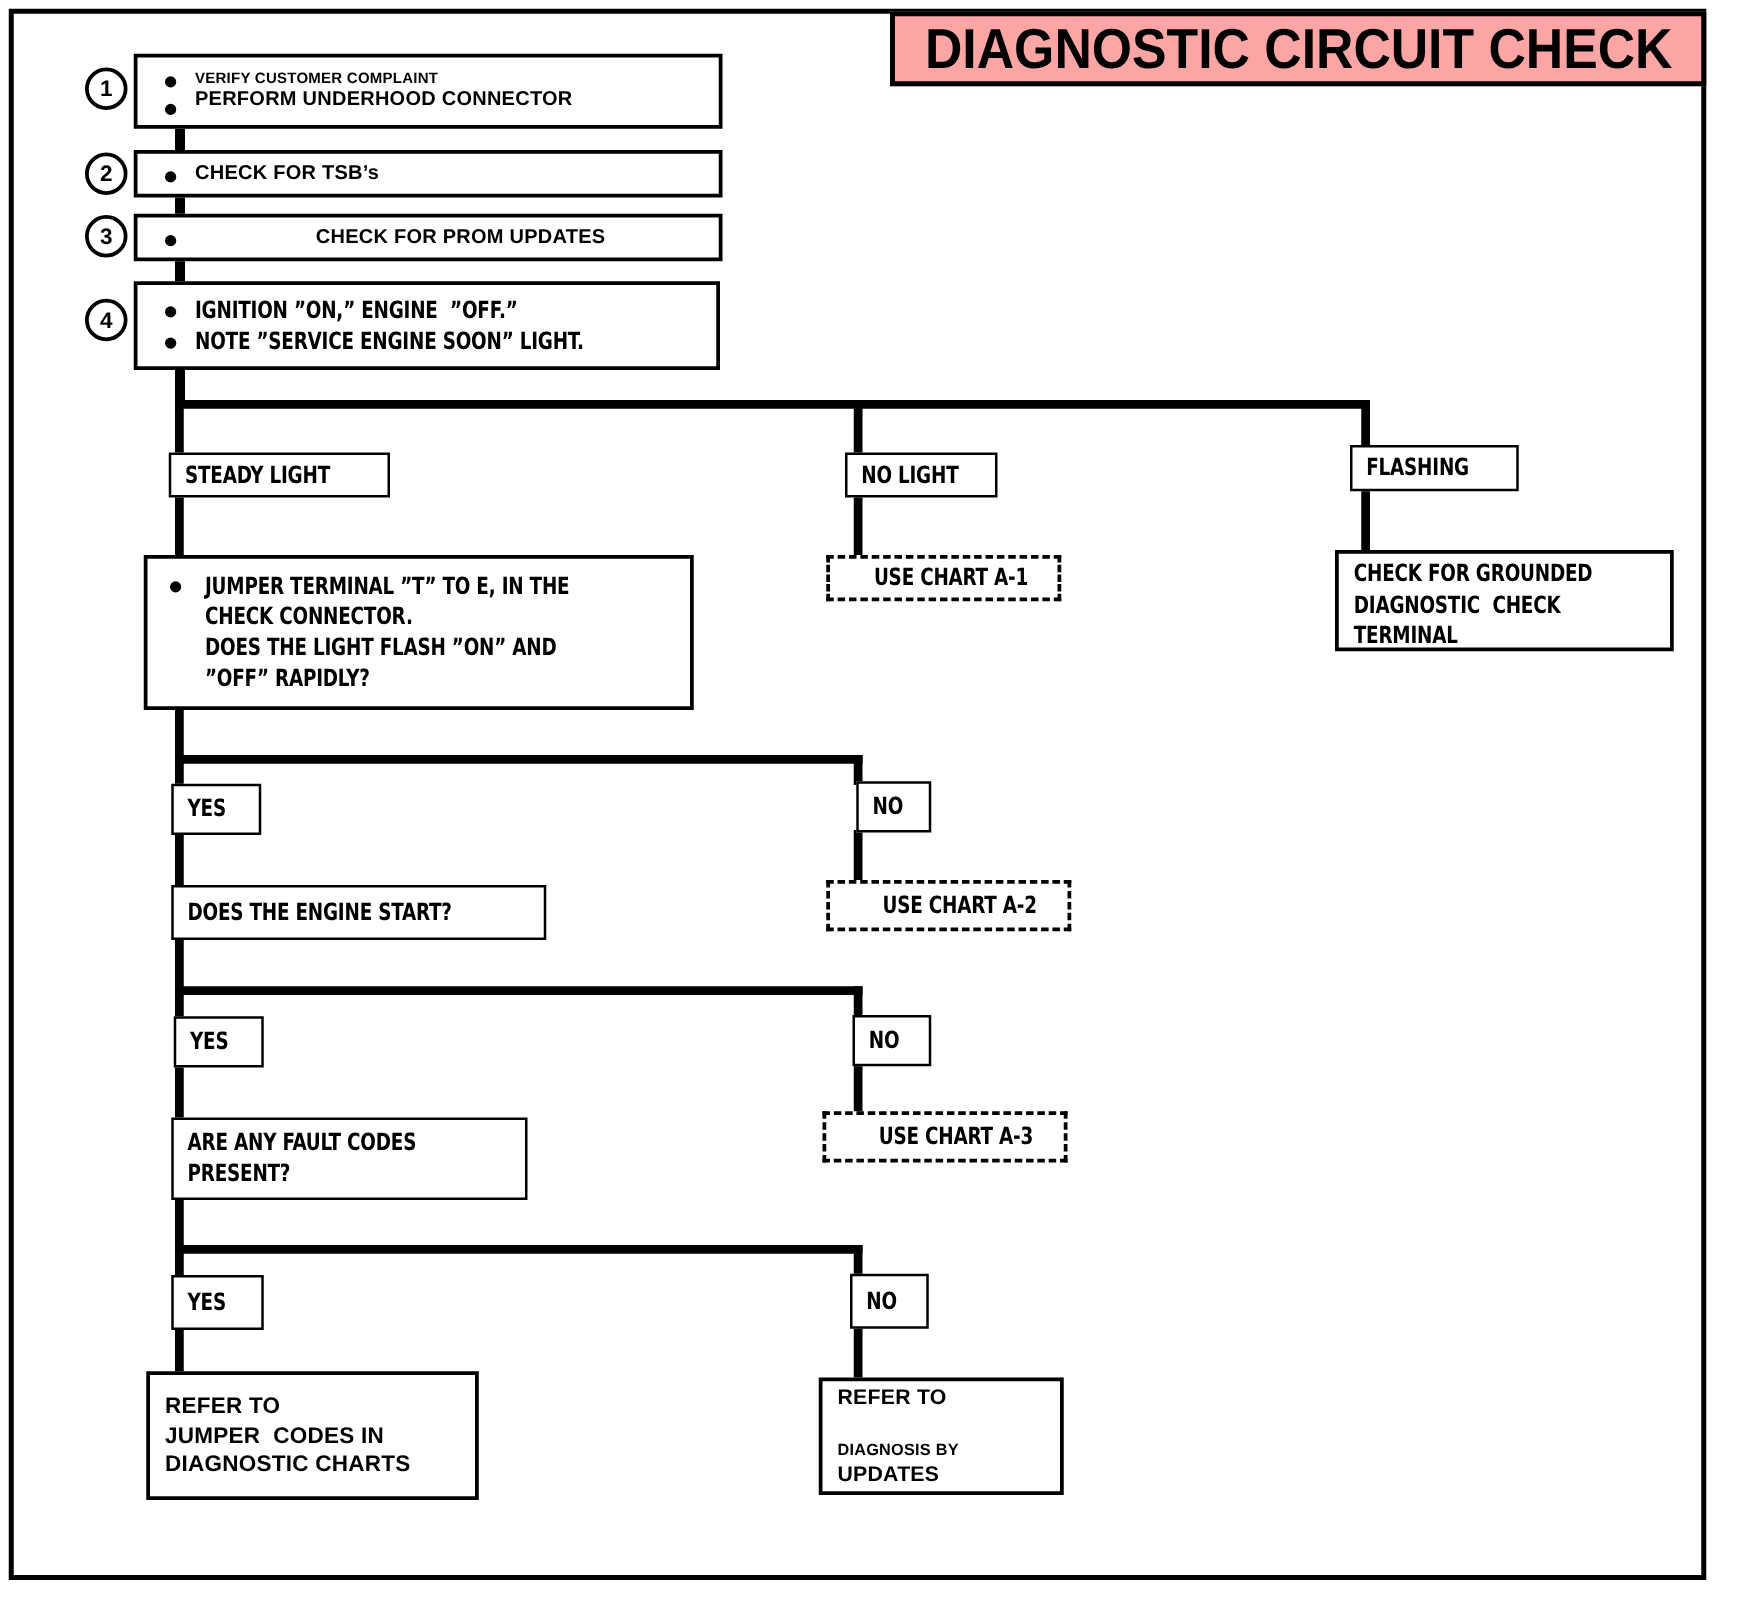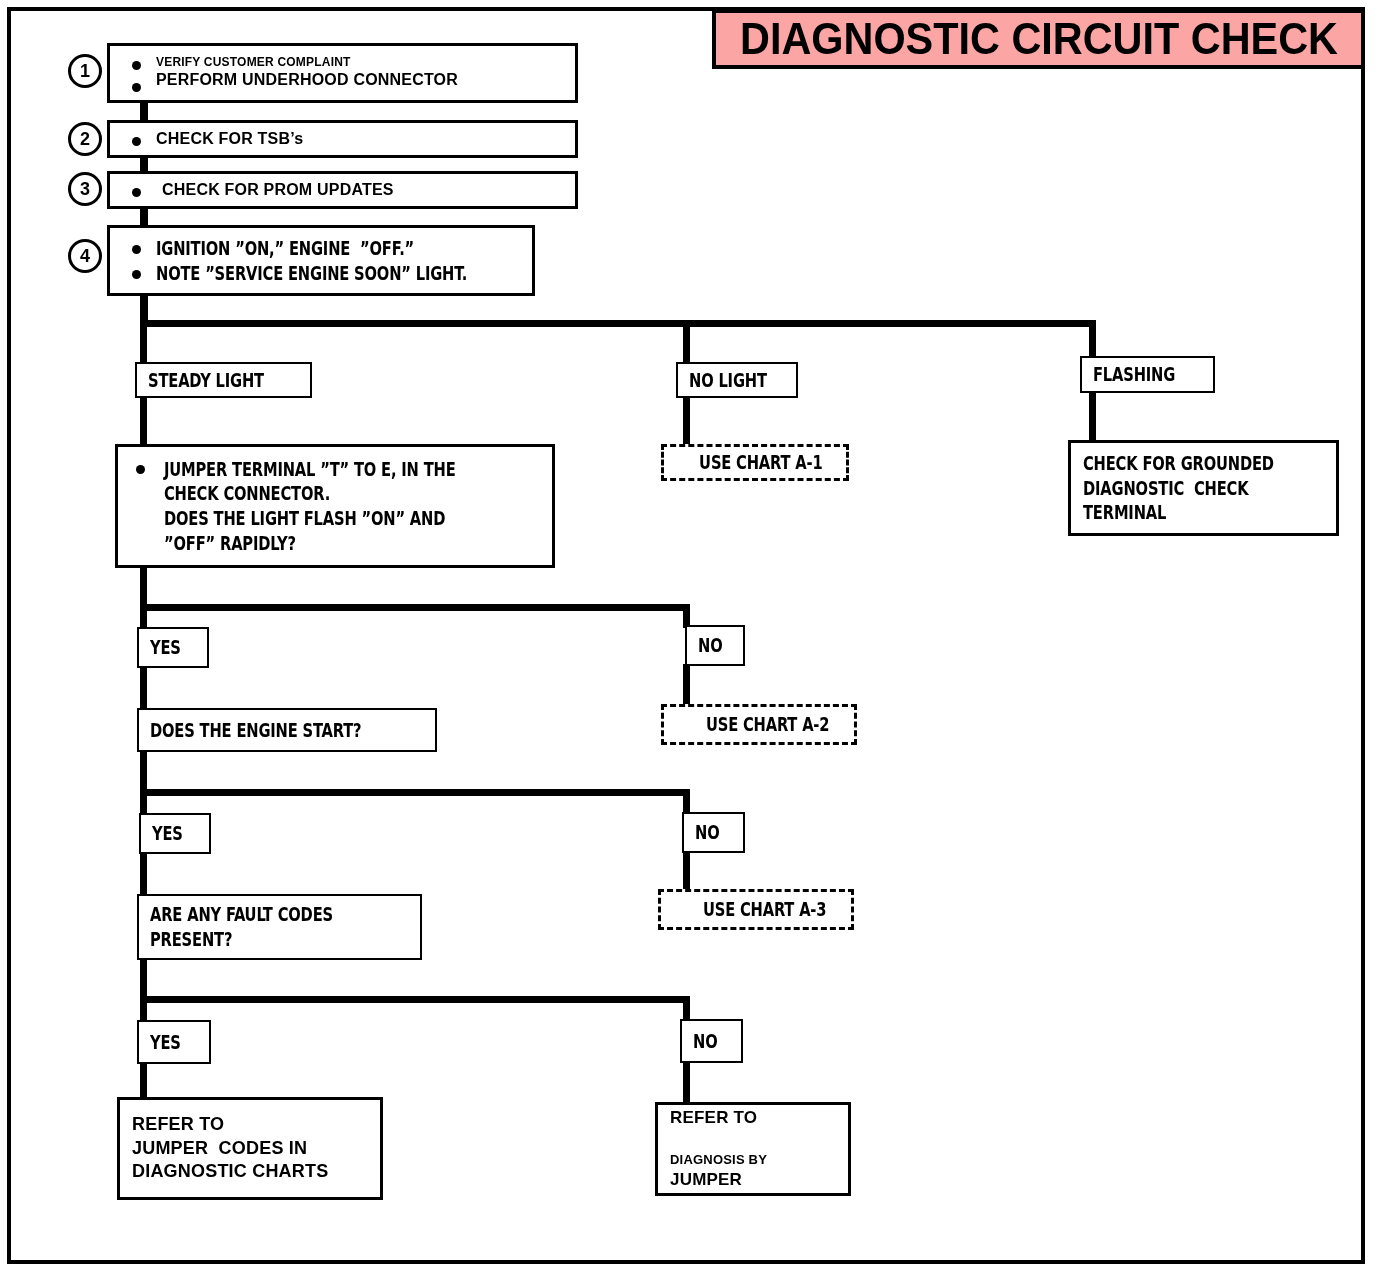--- a/index.html
+++ b/index.html
@@ -135,31 +135,31 @@
   <div class="box" style="left:107px; top:120px; width:471px; height:38px; padding:0 0 0 46px;">
     <span class="bul" style="left:22px; top:14px;"></span>
     <span class="ln wide" style="font-size:16px;">CHECK FOR TSB’s</span>
   </div>
 
   <div class="ln-v" style="left:140px; top:155px; width:8px; height:17px;"></div>
 
   <div class="step" style="left:68px; top:172px;">
     <span>3</span>
   </div>
-  <div class="box" style="left:107px; top:171px; width:471px; height:38px; padding:0 0 0 52px;">
+  <div class="box" style="left:107px; top:171px; width:471px; height:38px; padding:0 0 0 52px;text-align:center;">
     <span class="bul" style="left:22px; top:14px;"></span>
     <span class="ln wide" style="font-size:16px;">CHECK FOR PROM UPDATES</span>
   </div>
 
   <div class="ln-v" style="left:140px; top:206px; width:8px; height:20px;"></div>
 
   <div class="step" style="left:68px; top:239px;">
     <span>4</span>
   </div>
-  <div class="box" style="left:107px; top:225px; width:428px; height:71px; padding:4px 0 4px 46px;">
+  <div class="box" style="left:107px; top:225px; width:469px; height:71px; padding:4px 0 4px 46px;">
     <span class="bul" style="left:22px; top:17px;"></span>
     <span class="bul" style="left:22px; top:42px;"></span>
     <span class="ln cond" style="font-size:19px;">IGNITION ”ON,” ENGINE  ”OFF.”</span>
     <span class="ln cond" style="font-size:19px;">NOTE ”SERVICE ENGINE SOON” LIGHT.</span>
   </div>
 
   <div class="ln-v" style="left:140px; top:293px; width:8px; height:32px;"></div>
   <div class="ln-h" style="left:140px; top:320px; width:956px; height:7px;"></div>
 
   <div class="ln-v" style="left:140px; top:320px; width:7px; height:44px;"></div>
@@ -189,21 +189,21 @@
     <span class="ln cond" style="font-size:19px;">DOES THE LIGHT FLASH ”ON” AND</span>
     <span class="ln cond" style="font-size:19px;">”OFF” RAPIDLY?</span>
   </div>
 
   <div class="ln-v" style="left:683px; top:396px; width:7px; height:50px;"></div>
   <div class="box dashed" style="left:661px; top:444px; width:188px; height:37px; padding-left:14px;">
     <span class="ln cond" style="font-size:19px;">USE CHART A-1</span>
   </div>
 
   <div class="ln-v" style="left:1089px; top:391px; width:7px; height:52px;"></div>
-  <div class="box" style="left:1068px; top:440px; width:271px; height:96px; padding:4px 0 4px 12px;">
+  <div class="box" style="left:1068px; top:440px; width:271px; height:81px; padding:4px 0 4px 12px;justify-content:space-between;">
     <span class="ln cond" style="font-size:19px;">CHECK FOR GROUNDED</span>
     <span class="ln cond" style="font-size:19px;">DIAGNOSTIC  CHECK</span>
     <span class="ln cond" style="font-size:19px;">TERMINAL</span>
   </div>
 
   <div class="ln-v" style="left:140px; top:566px; width:7px; height:45px;"></div>
   <div class="ln-h" style="left:140px; top:604px; width:550px; height:7px;"></div>
   <div class="ln-v" style="left:140px; top:604px; width:7px; height:26px;"></div>
   <div class="ln-v" style="left:683px; top:604px; width:7px; height:24px;"></div>
 
@@ -264,16 +264,16 @@
 
   <div class="box" style="left:117px; top:1097px; width:266px; height:103px; padding:4px 0 4px 12px;">
     <span class="ln wide" style="font-size:18px;">REFER TO</span>
     <span class="ln wide" style="font-size:18px;">JUMPER  CODES IN</span>
     <span class="ln wide" style="font-size:18px;">DIAGNOSTIC CHARTS</span>
   </div>
 
   <div class="box" style="left:655px; top:1102px; width:196px; height:94px; padding:4px 0 4px 12px;">
     <span class="ln wide" style="font-size:17px;">REFER TO</span>
     <span class="ln wide" style="font-size:13px;margin-top:23px;">DIAGNOSIS BY</span>
-    <span class="ln wide" style="font-size:17px;">JUMPER</span>
+    <span class="ln wide" style="font-size:17px;">UPDATES</span>
   </div>
 
 </div>
 
 </body></html>

